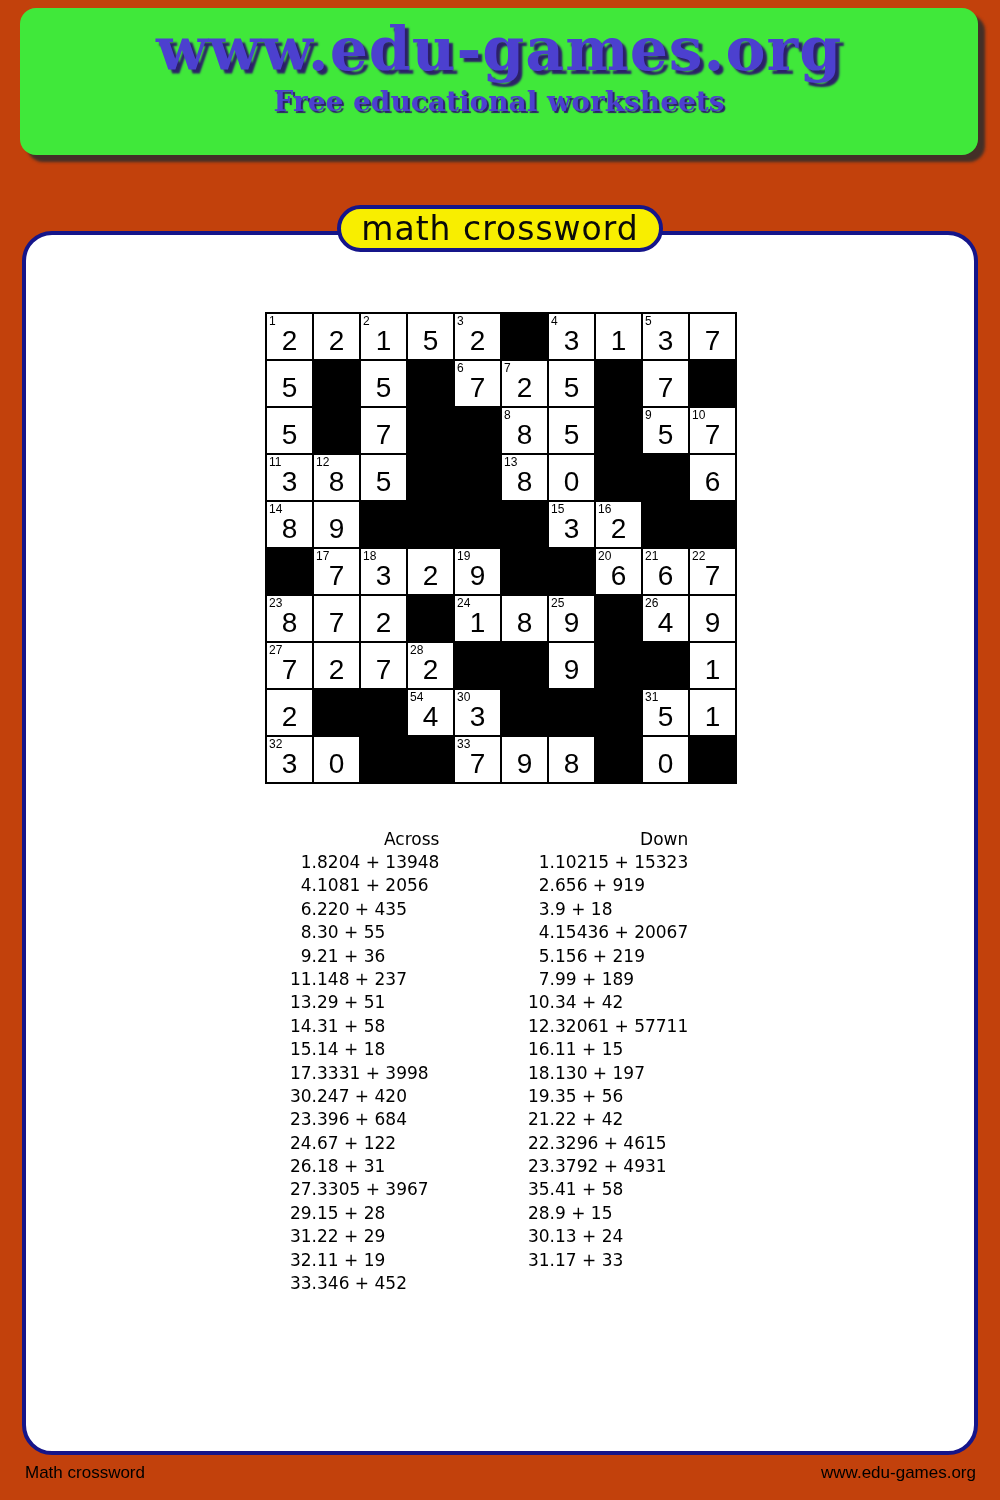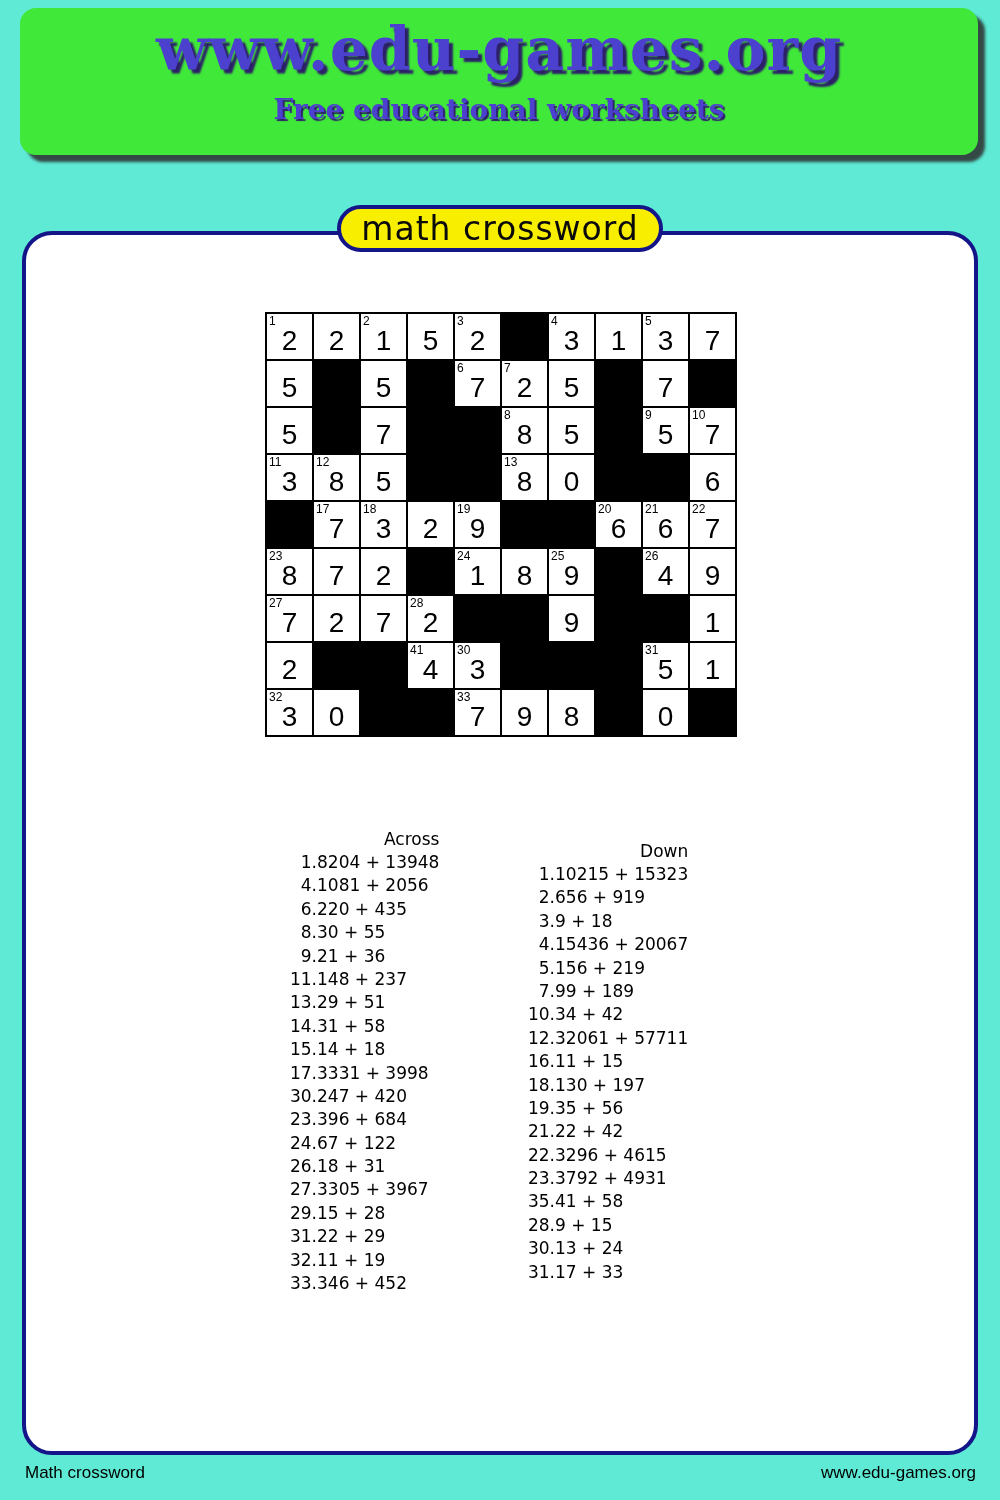--- a/index.html
+++ b/index.html
@@ -1,26 +1,26 @@
 <!DOCTYPE html>
 <html><head>
 <meta charset="utf-8">
 <style>
   html,body { margin:0; padding:0; background:#fff; }
-  .page { position:relative; width:1000px; height:1500px; background:#5eead4; overflow:hidden;
+  .page { position:relative; width:1000px; height:1500px; background:#c2410c; overflow:hidden;
           font-family:"DejaVu Sans", sans-serif; }
 
   
   .header-box { position:absolute; left:20px; top:8px; width:958px; height:147px;
                 background:#40e83a; border-radius:16px;
                 box-shadow:7px 7px 3px rgba(45,45,45,.85); text-align:center; }
   .site-title { margin:0; padding-top:8px; font-family:"DejaVu Serif", serif; font-weight:bold;
                 font-size:60px; letter-spacing:1px; color:#4c40cf;
                 text-shadow:4px 4px 2px #2c2068; line-height:1.1; }
-  .tagline    { margin:8px; padding-top:3px; font-family:"DejaVu Serif", serif; font-weight:bold;
+  .tagline    { margin:0; padding-top:3px; font-family:"DejaVu Serif", serif; font-weight:bold;
                 font-size:28px; color:#4c40cf; text-shadow:2px 2px 1px #2c2068; }
 
   
   .main-box   { position:absolute; left:22px; top:231px; width:948px; height:1216px;
                 border:4px solid #15158a; border-radius:30px; background:#fff; z-index:1; }
   .title-pill { position:absolute; left:337px; top:205px; width:318px; height:39px;
                 background:#f8ee00; border:4px solid #15158a; border-radius:24px; z-index:2;
                 text-align:center; line-height:40px; font-size:33px; color:#0a0a0a;
                 letter-spacing:1px; }
 
@@ -30,21 +30,21 @@
              background:#fff; }
   .grid td.black { background:#000; }
   .clue-num  { position:absolute; top:1px; left:2px; font-size:12px; line-height:1;
                color:#000; font-family:"Liberation Sans", sans-serif; }
   .cell-value{ position:absolute; left:0; right:0; top:13px; text-align:center; font-size:28px;
                line-height:1; color:#000; font-family:"Liberation Sans", sans-serif; }
 
   
   .clues-col { position:absolute; top:828px; z-index:3; font-size:17px; color:#000;text-align:right; }
   .clues-across { left:265px; }
-  .clues-down   { left:503px;margin-top:12px; }
+  .clues-down   { left:503px; }
   .clues-title  { height:23px; line-height:23px; }
   .clue-line    { display:flex; height:23.4px; line-height:23.4px; }
   .clue-no      { width:52px; flex:0 0 52px; }
   .clue-text    { white-space:nowrap; }
 
   
   .footer-left  { position:absolute; left:25px;  top:1463px; font-size:17px; color:#000;
                   font-family:"Liberation Sans", sans-serif; }
   .footer-right { position:absolute; right:24px; top:1463px; font-size:17px; color:#000;
                   text-align:right; font-family:"Liberation Sans", sans-serif; }
@@ -190,20 +190,44 @@
             <span class="cell-value">0</span>
           </td>
           <td class="black"></td>
           <td class="black"></td>
           <td>
             <span class="clue-num"></span>
             <span class="cell-value">6</span>
           </td>
         </tr>
         <tr>
+          <td>
+            <span class="clue-num">14</span>
+            <span class="cell-value">8</span>
+          </td>
+          <td>
+            <span class="clue-num"></span>
+            <span class="cell-value">9</span>
+          </td>
+          <td class="black"></td>
+          <td class="black"></td>
+          <td class="black"></td>
+          <td class="black"></td>
+          <td>
+            <span class="clue-num">15</span>
+            <span class="cell-value">3</span>
+          </td>
+          <td>
+            <span class="clue-num">16</span>
+            <span class="cell-value">2</span>
+          </td>
+          <td class="black"></td>
+          <td class="black"></td>
+        </tr>
+        <tr>
           <td class="black"></td>
           <td>
             <span class="clue-num">17</span>
             <span class="cell-value">7</span>
           </td>
           <td>
             <span class="clue-num">18</span>
             <span class="cell-value">3</span>
           </td>
           <td>
@@ -296,21 +320,21 @@
           </td>
         </tr>
         <tr>
           <td>
             <span class="clue-num"></span>
             <span class="cell-value">2</span>
           </td>
           <td class="black"></td>
           <td class="black"></td>
           <td>
-            <span class="clue-num">41</span>
+            <span class="clue-num">54</span>
             <span class="cell-value">4</span>
           </td>
           <td>
             <span class="clue-num">30</span>
             <span class="cell-value">3</span>
           </td>
           <td class="black"></td>
           <td class="black"></td>
           <td class="black"></td>
           <td>

